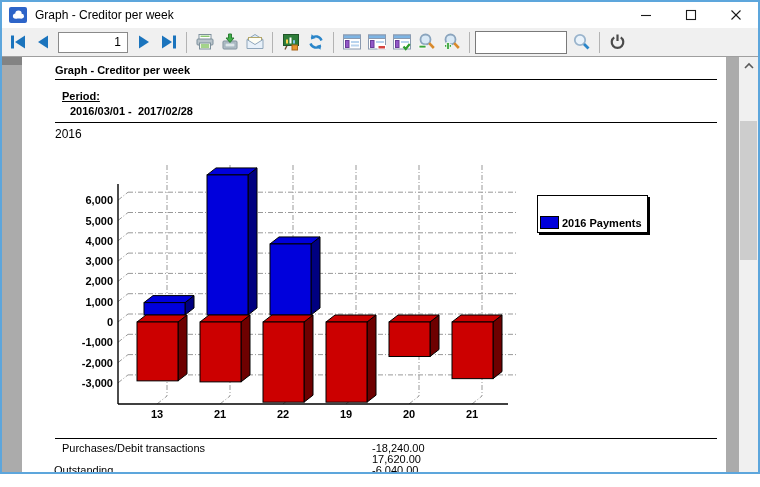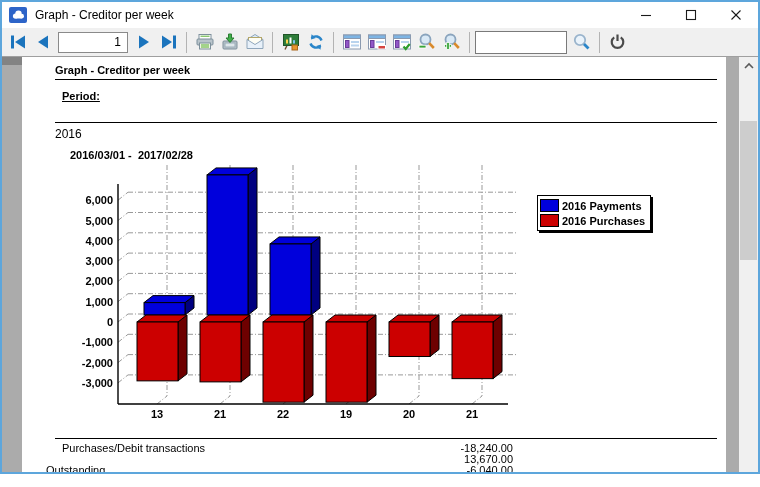--- a/index.html
+++ b/index.html
@@ -21,35 +21,35 @@
   .search-input { width: 92px; height: 23px; border: 1px solid #7a7a7a; margin-right: 2px;
                   font-size: 12px; padding: 0 4px; font-family: "Liberation Sans", sans-serif; }
   
   .content { position: relative; height: 428px; background: #ababab; overflow: hidden; }
   .corner-shadow { position: absolute; left: 0; top: 0; width: 20px; height: 8px; background: #838383; }
   .page { position: absolute; left: 20px; top: 0; width: 704px; height: 428px; background: #fff; }
   .abs { position: absolute; white-space: pre; }
   .rpt-title { left: 33px; top: 7px;  font-size: 11px; font-weight: bold; }
   .rule      { position: absolute; left: 33px; width: 662px; height: 1px; background: #000; }
   .period-lb { left: 40px; top: 33px; font-size: 11px; font-weight: bold; text-decoration: underline; }
-  .period-vl { left: 48px; top: 48px; font-size: 11px; font-weight: bold; margin-top: 44px; }
+  .period-vl { left: 48px; top: 48px; font-size: 11px; font-weight: bold; }
   .year-lb   { left: 33px; top: 70px; font-size: 12px; }
   .sum-label { font-size: 11px; line-height: 11px; }
-  .sum-value { font-size: 11px; line-height: 11px; width: 141px; text-align: right; left: 350px; }
+  .sum-value { font-size: 11px; line-height: 11px; width: 141px; left: 350px; }
   
   .chart-svg { position: absolute; left: 0; top: 0; }
   .grid { stroke: #999; stroke-width: 1; fill: none; stroke-dasharray: 5 2 1 2; }
   .axis { stroke: #000; stroke-width: 1.4; }
   .bl   { stroke: #000; stroke-width: 1; }
   .ylab { font: bold 11px "Liberation Sans", sans-serif; text-anchor: end; fill: #000; }
   .xlab { font: bold 11px "Liberation Sans", sans-serif; text-anchor: middle; fill: #000; }
   
   .legend { position: absolute; left: 515px; top: 138px; background: #fff; border: 1px solid #000;
             box-shadow: 2px 2px 0 #000; padding: 2px 5px 2px 2px; }
-  .legend-row { display: flex; align-items: center; height: 15px; }
+  .legend-row { display: flex; align-items: center; height: 15px; margin-top: 17px; }
   .legend-swatch { width: 19px; height: 13px; border: 1px solid #000; margin-right: 3px; flex: 0 0 auto; }
   .legend-label { font-size: 11px; font-weight: bold; white-space: nowrap; }
   
   .scrollbar { position: absolute; right: 0; top: 0; width: 19px; height: 428px; background: #f0f0f0; }
   .scroll-btn { position: absolute; left: 0; width: 19px; height: 17px; display: flex;
                 align-items: center; justify-content: center; }
   .scroll-up { top: 0; } .scroll-down { bottom: 0; }
   .thumb { position: absolute; left: 1px; top: 64px; width: 17px; height: 139px; background: #cdcdcd; }
 </style>
 </head>
@@ -302,31 +302,27 @@
           <polygon points="471,265 480,258 480,314.637 471,321.637" fill="#6E0000" class="bl"></polygon>
           <polygon points="430,265 439,258 480,258 471,265" fill="#CC0000" class="bl"></polygon>
           <rect x="430" y="265" width="41" height="56.637" fill="#CC0000" class="bl"></rect>
         </svg>
 
       <div class="legend">
         <div class="legend-row">
           <span class="legend-swatch" id="sw0" style="background: rgb(0, 0, 220);"></span>
           <span class="legend-label">2016 Payments</span>
         </div>
-        <div class="legend-row">
-          <span class="legend-swatch" id="sw1" style="background: rgb(204, 0, 0);"></span>
-          <span class="legend-label">2016 Purchases</span>
-        </div>
       </div>
 
       <div class="rule" style="top:381px;"></div>
       <div class="abs sum-label" style="left:40px;top:386px;">Purchases/Debit transactions</div>
       <div class="abs sum-value" style="top:386px;">-18,240.00</div>
-      <div class="abs sum-value" style="top:397px;">13,670.00</div>
-      <div class="abs sum-label" style="left:24px;top:408px;">Outstanding</div>
+      <div class="abs sum-value" style="top:397px;">17,620.00</div>
+      <div class="abs sum-label" style="left:32px;top:408px;">Outstanding</div>
       <div class="abs sum-value" style="top:408px;">-6,040.00</div>
     </div>
 
     <div class="scrollbar">
       <div class="scroll-btn scroll-up">
         <svg width="12" height="8" viewBox="0 0 12 8">
           <polyline points="2,6 6,2 10,6" stroke="#5a5a5a" stroke-width="1.6" fill="none"></polyline>
         </svg>
       </div>
       <div class="thumb"></div>

